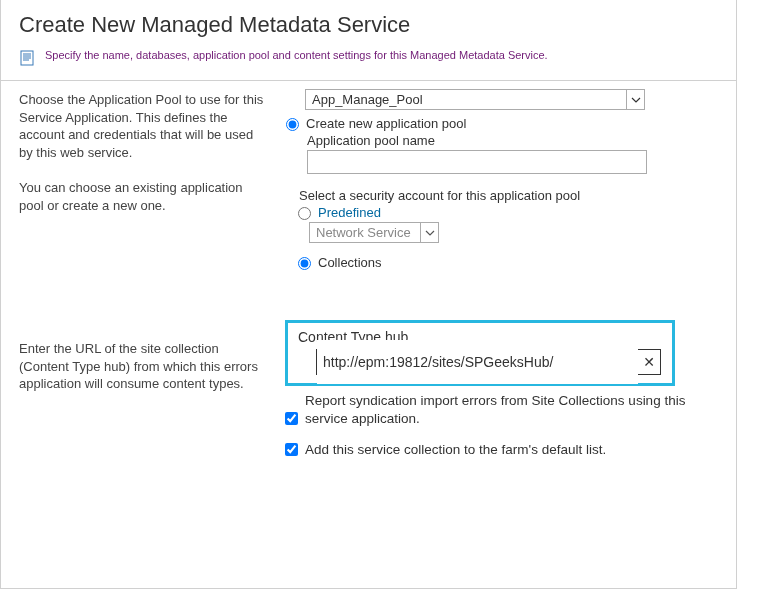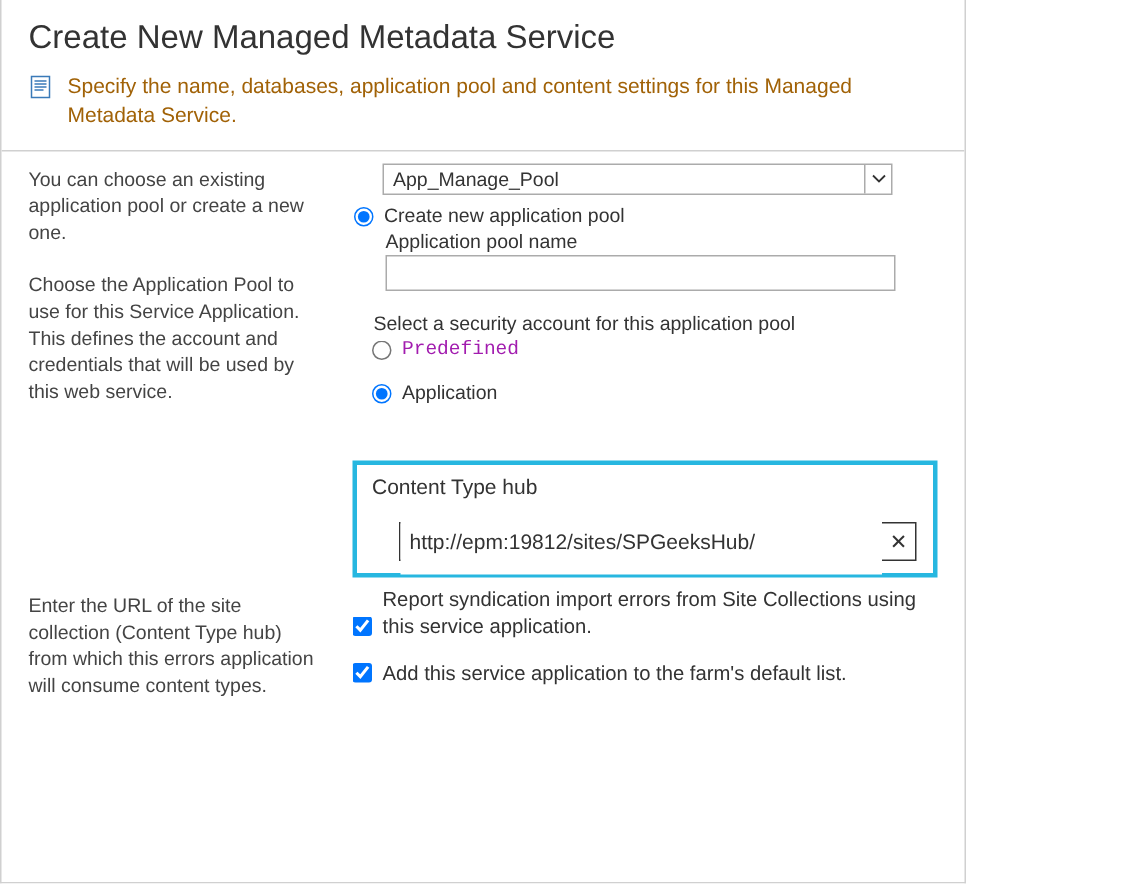--- a/index.html
+++ b/index.html
@@ -8,21 +8,21 @@
     padding: 0;
     font-family: "Segoe UI", Tahoma, sans-serif;
     font-size: 13px;
     color: #333;
     background: #fff;
     width: 762px;
   }
   .dialog {
     border: 1px solid #d0d0d0;
     border-top: none;
-    width: 644px;
+    width: 737px;
     height: 589px;
     position: relative;
     overflow: hidden;
   }
   .dialog-header {
     padding: 12px 18px 8px 18px;
   }
   .dialog-title {
     font-size: 22px;
     font-weight: 300;
@@ -35,22 +35,22 @@
     gap: 10px;
     padding-bottom: 6px;
   }
   .intro-icon {
     width: 16px;
     height: 16px;
     flex: 0 0 16px;
     margin-top: 2px;
   }
   .intro-text {
-    font-size: 14px;
-    color: #a16207;
+    font-size: 11px;
+    color: #701a75;
     line-height: 1.35;
   }
   .columns {
     display: flex;
     border-top: 1px solid #d0d0d0;
     height: 462px;
   }
   .left-col {
     width: 280px;
     padding: 10px 14px 10px 18px;
@@ -111,26 +111,26 @@
   }
   .link {
     color: #0072c6;
     cursor: pointer;
     font-size: 13px;
   }
   .section-gap { height: 28px; }
   .highlight-box {
     border: 3px solid #27b7e0;
     padding: 6px 10px 8px 10px;
-    margin-top: 8px;
+    margin-top: 20px;
     margin-bottom: 6px;
     width: 390px;
     display: flex;
     flex-direction: column;
-    gap: 16px;
+    gap: 4px;
     position: relative;
   }
   .hub-label {
     font-size: 14px;
     color: #333;
   }
   .hub-input-wrap {
     position: relative;
     border: 1px solid #333;
     width: 345px;
@@ -156,21 +156,21 @@
     justify-content: center;
     cursor: pointer;
     color: #333;
     font-size: 14px;
   }
   .checkbox-input { margin-top: 3px; }
   .check-label { font-size: 13.5px; line-height: 1.35; }
   .sel-large { width: 340px; }
   .sel-small { width: 130px; }
   .sel-med { width: 212px; }
-  .radio-disabled-label { color: #a21caf; font-family: Liberation Mono, monospace; }
+  .radio-disabled-label { color: #0369a1; }
 </style>
 </head>
 <body>
 
 <div class="dialog">
 
   <div class="dialog-header">
     <h1 class="dialog-title">Create New Managed Metadata Service</h1>
     <div class="intro-row">
       <span class="intro-icon">
@@ -182,22 +182,22 @@
           <line x1="4" y1="10" x2="10" y2="10" stroke="#3a7ab8" stroke-width="1"></line>
         </svg>
       </span>
       <span class="intro-text">Specify the name, databases, application pool and content settings for this Managed Metadata Service.</span>
     </div>
   </div>
 
   <div class="columns">
 
     <div class="left-col">
+      <p>Choose the Application Pool to use for this Service Application.  This defines the account and credentials that will be used by this web service.</p>
       <p>You can choose an existing application pool or create a new one.</p>
-      <p>Choose the Application Pool to use for this Service Application.  This defines the account and credentials that will be used by this web service.</p>
       <div class="spacer1" style="height:108px"></div>
       <p>Enter the URL of the site collection (Content Type hub) from which this errors application will consume content types.</p>
     </div>
 
     <div class="right-col">
 
       <div class="field-row indent" style="margin-left:20px">
         <div class="select-wrap sel-large">
           <div class="select-box" style="width:340px">
             <span>App_Manage_Pool</span>
@@ -221,26 +221,38 @@
 
       <div style="height:14px"></div>
 
       <div class="indent" style="margin-left:14px">
         <div style="margin-bottom:2px">Select a security account for this application pool</div>
 
         <div class="radio-row" style="margin-left:-6px">
           <input type="radio" class="radio-input" style="">
           <span class="radio-disabled-label">Predefined</span>
         </div>
+        <div class="indent" style="margin-left:10px">
+          <div class="select-wrap sel-small">
+            <div class="select-box" style="width:130px; color:#888">
+              <span>Network Service</span>
+            </div>
+            <div class="select-arrow">
+              <svg width="10" height="6">
+                  <polyline points="1,1 5,5 9,1" fill="none" stroke="#555" stroke-width="1.2"></polyline>
+                </svg>
+            </div>
+          </div>
+        </div>
 
         <div style="height:10px"></div>
 
         <div class="radio-row" style="margin-left:-6px">
           <input type="radio" class="radio-input" checked="" style="">
-          <span>Application</span>
+          <span>Collections</span>
         </div>
       </div>
 
       <div class="section-gap"></div>
 
       <div class="highlight-box">
         <span class="hub-label">Content Type hub</span>
         <div class="hub-input-wrap">
           <input class="hub-input" type="text" value="http://epm:19812/sites/SPGeeksHub/" style="">
           <span class="hub-clear">✕</span>
@@ -249,18 +261,18 @@
 
       <div class="check-row" style="margin-left:-4px; margin-top:5px">
         <input type="checkbox" class="checkbox-input" checked="" style="">
         <span class="check-label" style="max-width:400px">Report syndication import errors from Site Collections using this service application.</span>
       </div>
 
       <div style="height:8px"></div>
 
       <div class="check-row" style="margin-left:-4px">
         <input type="checkbox" class="checkbox-input" checked="" style="">
-        <span class="check-label">Add this service application to the farm's default list.</span>
+        <span class="check-label">Add this service collection to the farm's default list.</span>
       </div>
 
     </div>
   </div>
 </div>
 
 </body></html>

